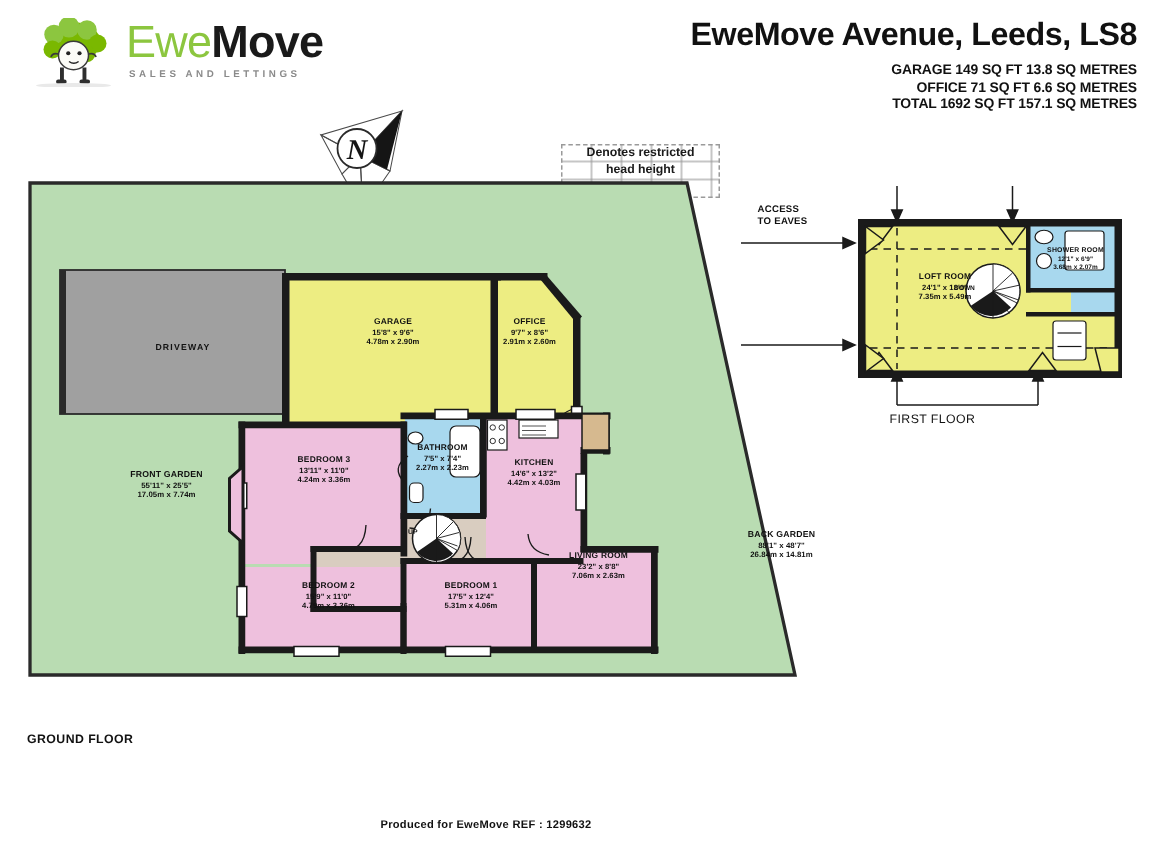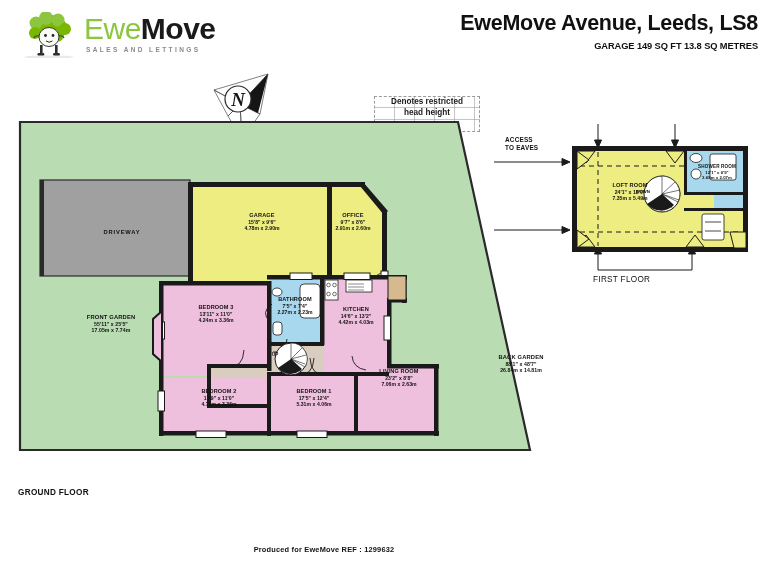--- a/index.html
+++ b/index.html
@@ -92,20 +92,22 @@
       </g>
     </svg>
     <div class="logo-word"><span class="logo-ewe">Ewe</span><span class="logo-move">Move</span></div>
     <div class="logo-sub">SALES AND LETTINGS</div>
   </div>
 
   <div class="abs" id="title">
     <div class="title-main">EweMove Avenue, Leeds, LS8</div>
     <div style="height:5px"></div>
     <div class="title-line">GARAGE 149 SQ FT 13.8 SQ METRES</div>
+    <div class="title-line">OFFICE 71 SQ FT 6.6 SQ METRES</div>
+    <div class="title-line">TOTAL 1692 SQ FT 157.1 SQ METRES</div>
   </div>
 
   <div class="abs" id="compass">
     <svg viewBox="0 0 84 84" width="84" height="84">
       <g stroke="#4a4a4a" stroke-width="0.7" fill="none">
         <path d="M42 42 L16 28 L30 54 Z"></path>
         <path d="M42 42 L30 54 L44 78 Z"></path>
         <path d="M42 42 L44 78 L62 52 Z"></path>
         <path d="M42 42 L62 52 L70 12 Z"></path>
         <path d="M42 42 L70 12 L16 28 Z"></path>

